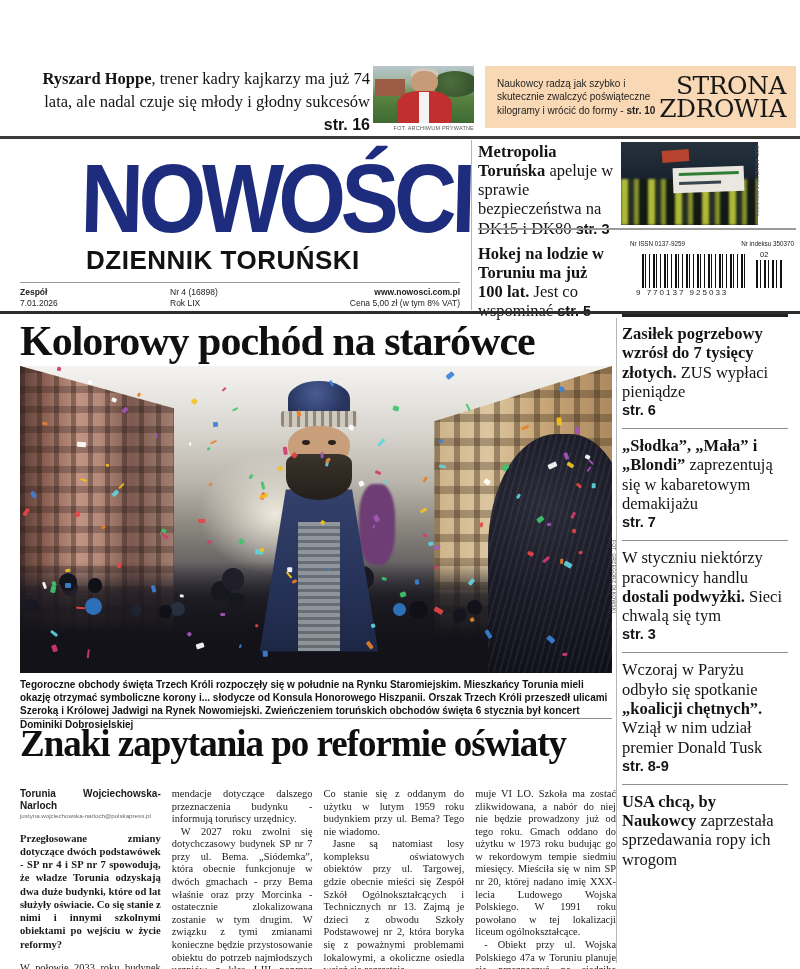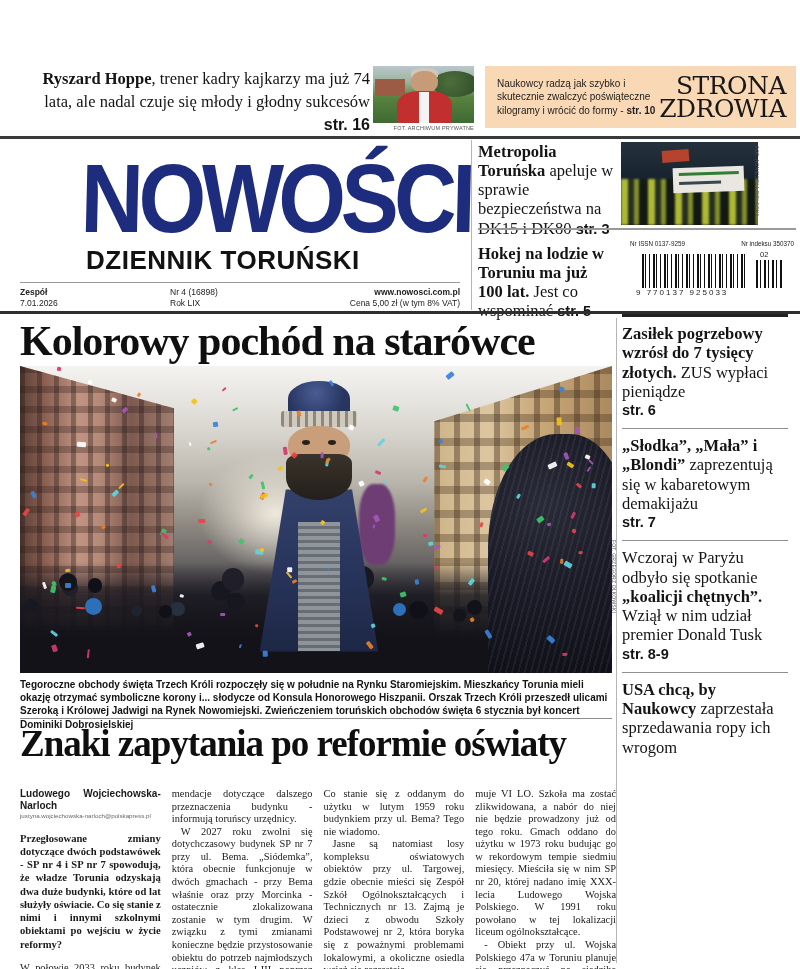--- a/index.html
+++ b/index.html
@@ -400,21 +400,21 @@
       </div>
   </div>
   <div class="photo-credit credit-lead">FOT. GRZEGORZ OLKOWSKI</div>
 
   <div class="caption">Tegoroczne obchody święta Trzech Króli rozpoczęły się w południe na Rynku Staromiejskim. Mieszkańcy Torunia mieli okazję otrzymać symboliczne korony i... słodycze od Konsula Honorowego Hiszpanii. Orszak Trzech Króli przeszedł ulicami Szeroką i Królowej Jadwigi na Rynek Nowomiejski. Zwieńczeniem toruńskich obchodów święta 6 stycznia był koncert Dominiki Dobrosielskiej</div>
   <div class="rule-caption"></div>
 
   <div class="headline2">Znaki zapytania po reformie oświaty</div>
   <div class="columns">
     <div class="col">
-      <div class="author">Ludowego Wojciechowska-Narloch</div>
+      <div class="author">Torunia Wojciechowska-Narloch</div>
       <div class="email">justyna.wojciechowska-narloch@polskapress.pl</div>
       <div class="lead-par">Przegłosowane zmiany dotyczące dwóch podstawówek - SP nr 4 i SP nr 7 spowodują, że władze Torunia odzyskają dwa duże budynki, które od lat służyły oświacie. Co się stanie z nimi i innymi szkolnymi obiektami po wejściu w życie reformy?</div>
       <p>W połowie 2033 roku budynek przy ul. Żwirki i Wigury 49 zostanie zwolniony i będzie mógł być wykorzystany na inne potrzeby gminy. - Prezydent powoła zespół, który opracuje reko-</p>
     </div>
     <div class="col">
       <p>mendacje dotyczące dalszego przeznaczenia budynku - informują toruńscy urzędnicy.</p>
       <p>W 2027 roku zwolni się dotychczasowy budynek SP nr 7 przy ul. Bema. „Siódemka”, która obecnie funkcjonuje w dwóch gmachach - przy Bema właśnie oraz przy Morcinka - ostatecznie zlokalizowana zostanie w tym drugim. W związku z tymi zmianami konieczne będzie przystosowanie obiektu do potrzeb najmłodszych uczniów z klas I-III poprzez remont kuchni, stołówki, sali gimnastycznej oraz budowę placu zabaw. Wartość tych działań to 2,8 mln zł.</p>
     </div>
     <div class="col">
       <p>Co stanie się z oddanym do użytku w lutym 1959 roku budynkiem przy ul. Bema? Tego nie wiadomo.</p>
@@ -433,20 +433,24 @@
   <div class="sidebar">
     <div class="sb-item">
       <span></span><b>Zasiłek pogrzebowy wzrósł do 7 tysięcy złotych.</b><span> ZUS wypłaci pieniądze</span>
       <div class="sb-page">str. 6</div>
     </div>
     <div class="sb-item">
       <span></span><b>„Słodka”, „Mała” i „Blondi”</b><span> zaprezentują się w kabaretowym demakijażu</span>
       <div class="sb-page">str. 7</div>
     </div>
     <div class="sb-item">
+      <span>W styczniu niektórzy pracownicy handlu </span><b>dostali podwyżki.</b><span> Sieci chwalą się tym</span>
+      <div class="sb-page">str. 3</div>
+    </div>
+    <div class="sb-item">
       <span>Wczoraj w Paryżu odbyło się spotkanie </span><b>„koalicji chętnych”.</b><span> Wziął w nim udział premier Donald Tusk</span>
       <div class="sb-page">str. 8-9</div>
     </div>
     <div class="sb-item">
       <span></span><b>USA chcą, by Naukowcy</b><span> zaprzestała sprzedawania ropy ich wrogom </span>
     </div>
   </div>
 
 </div>
 

